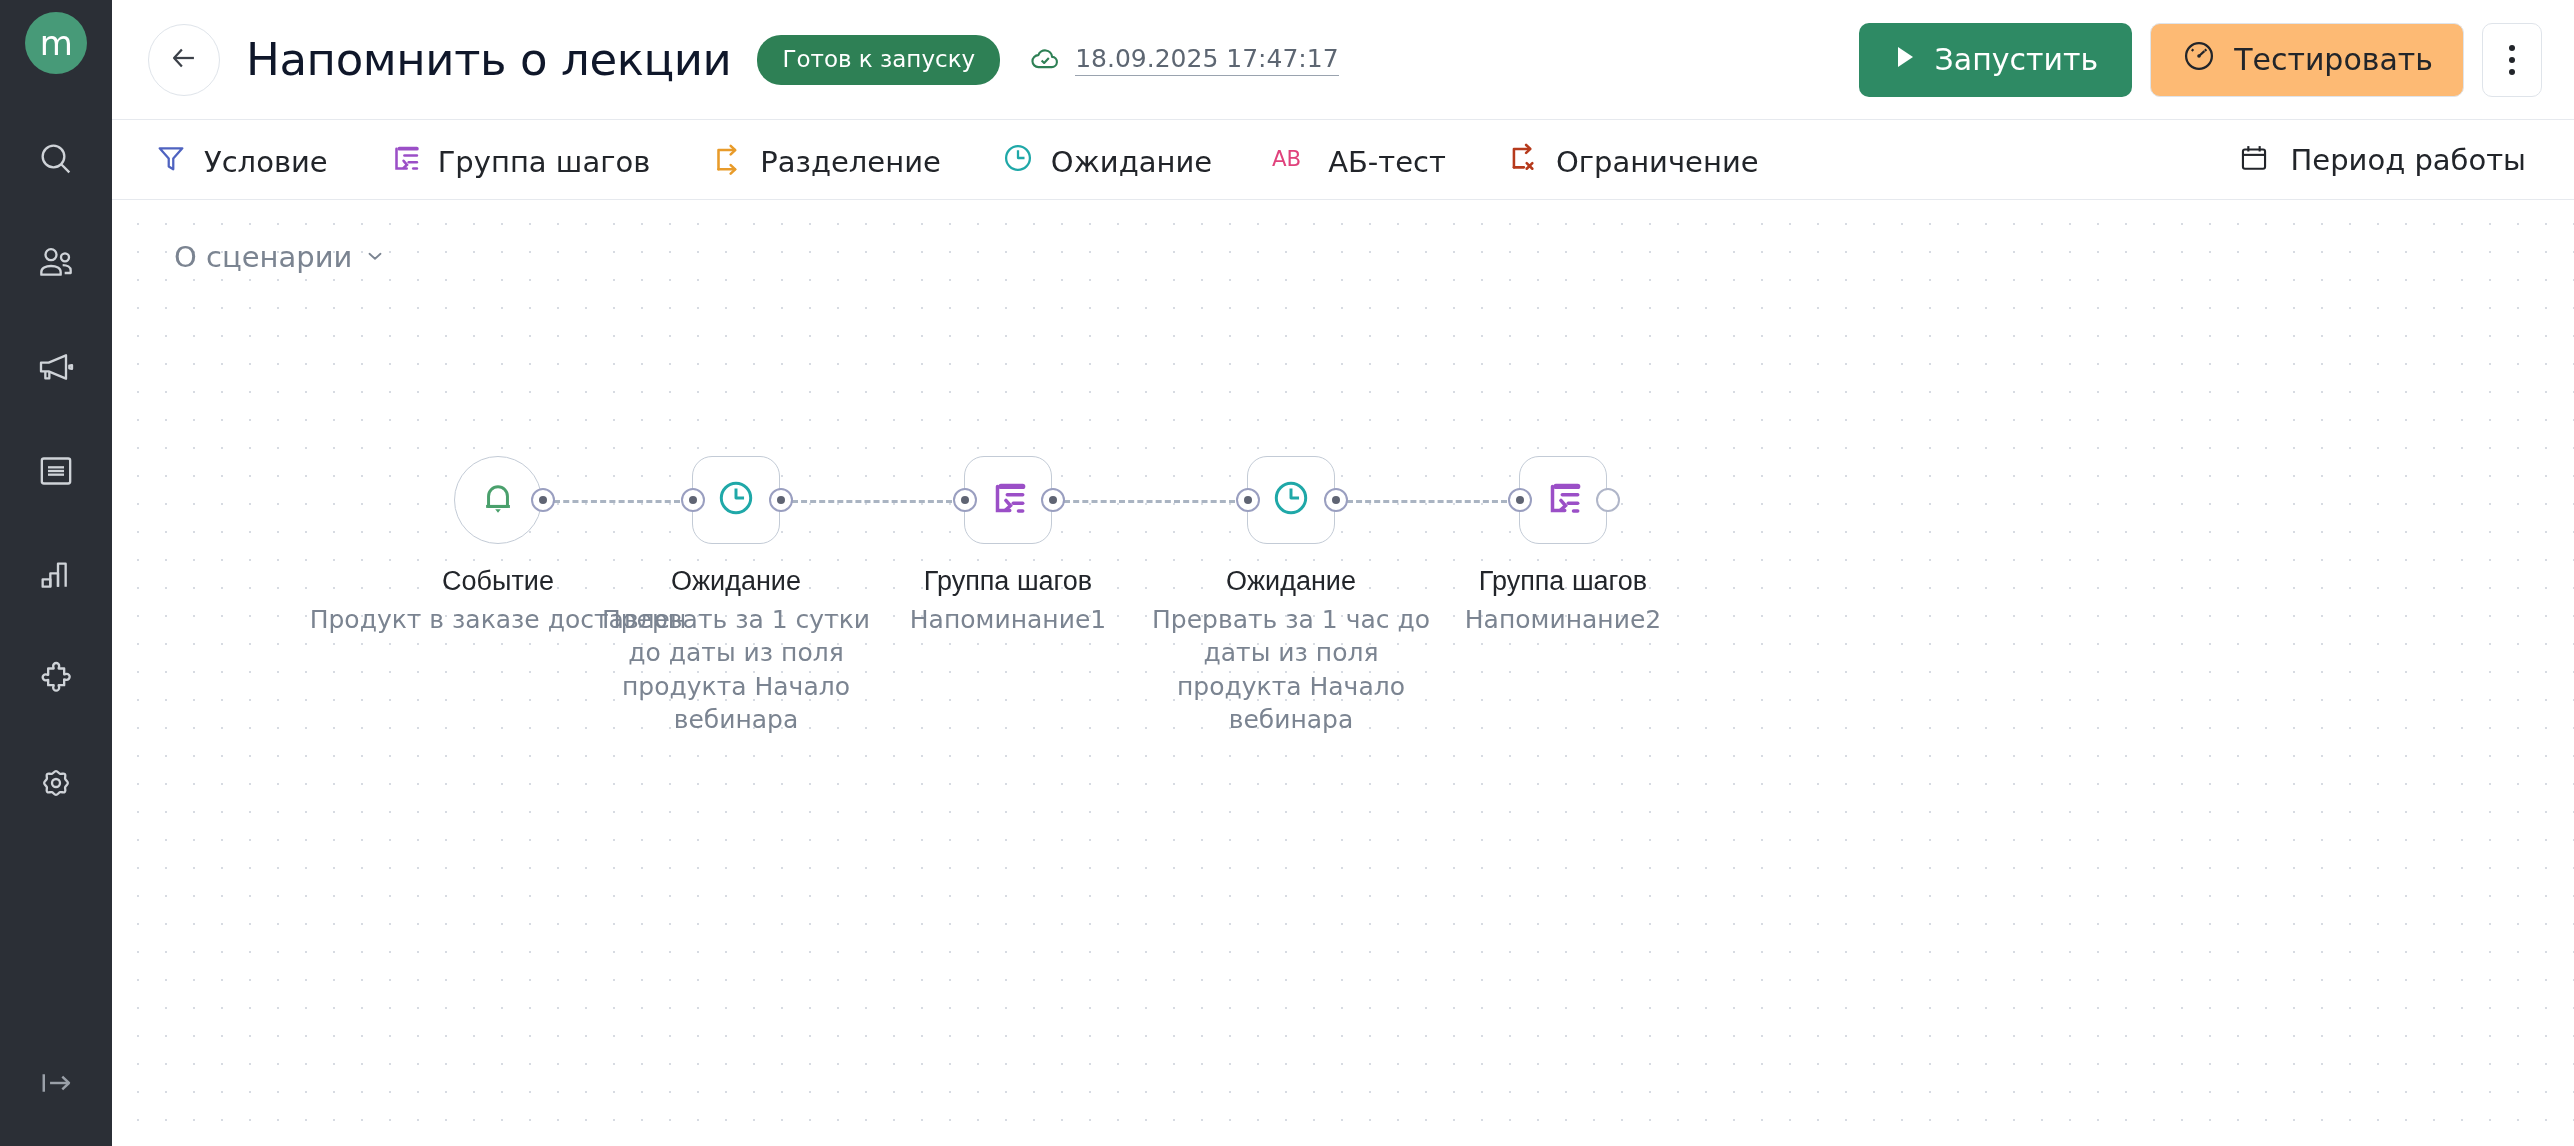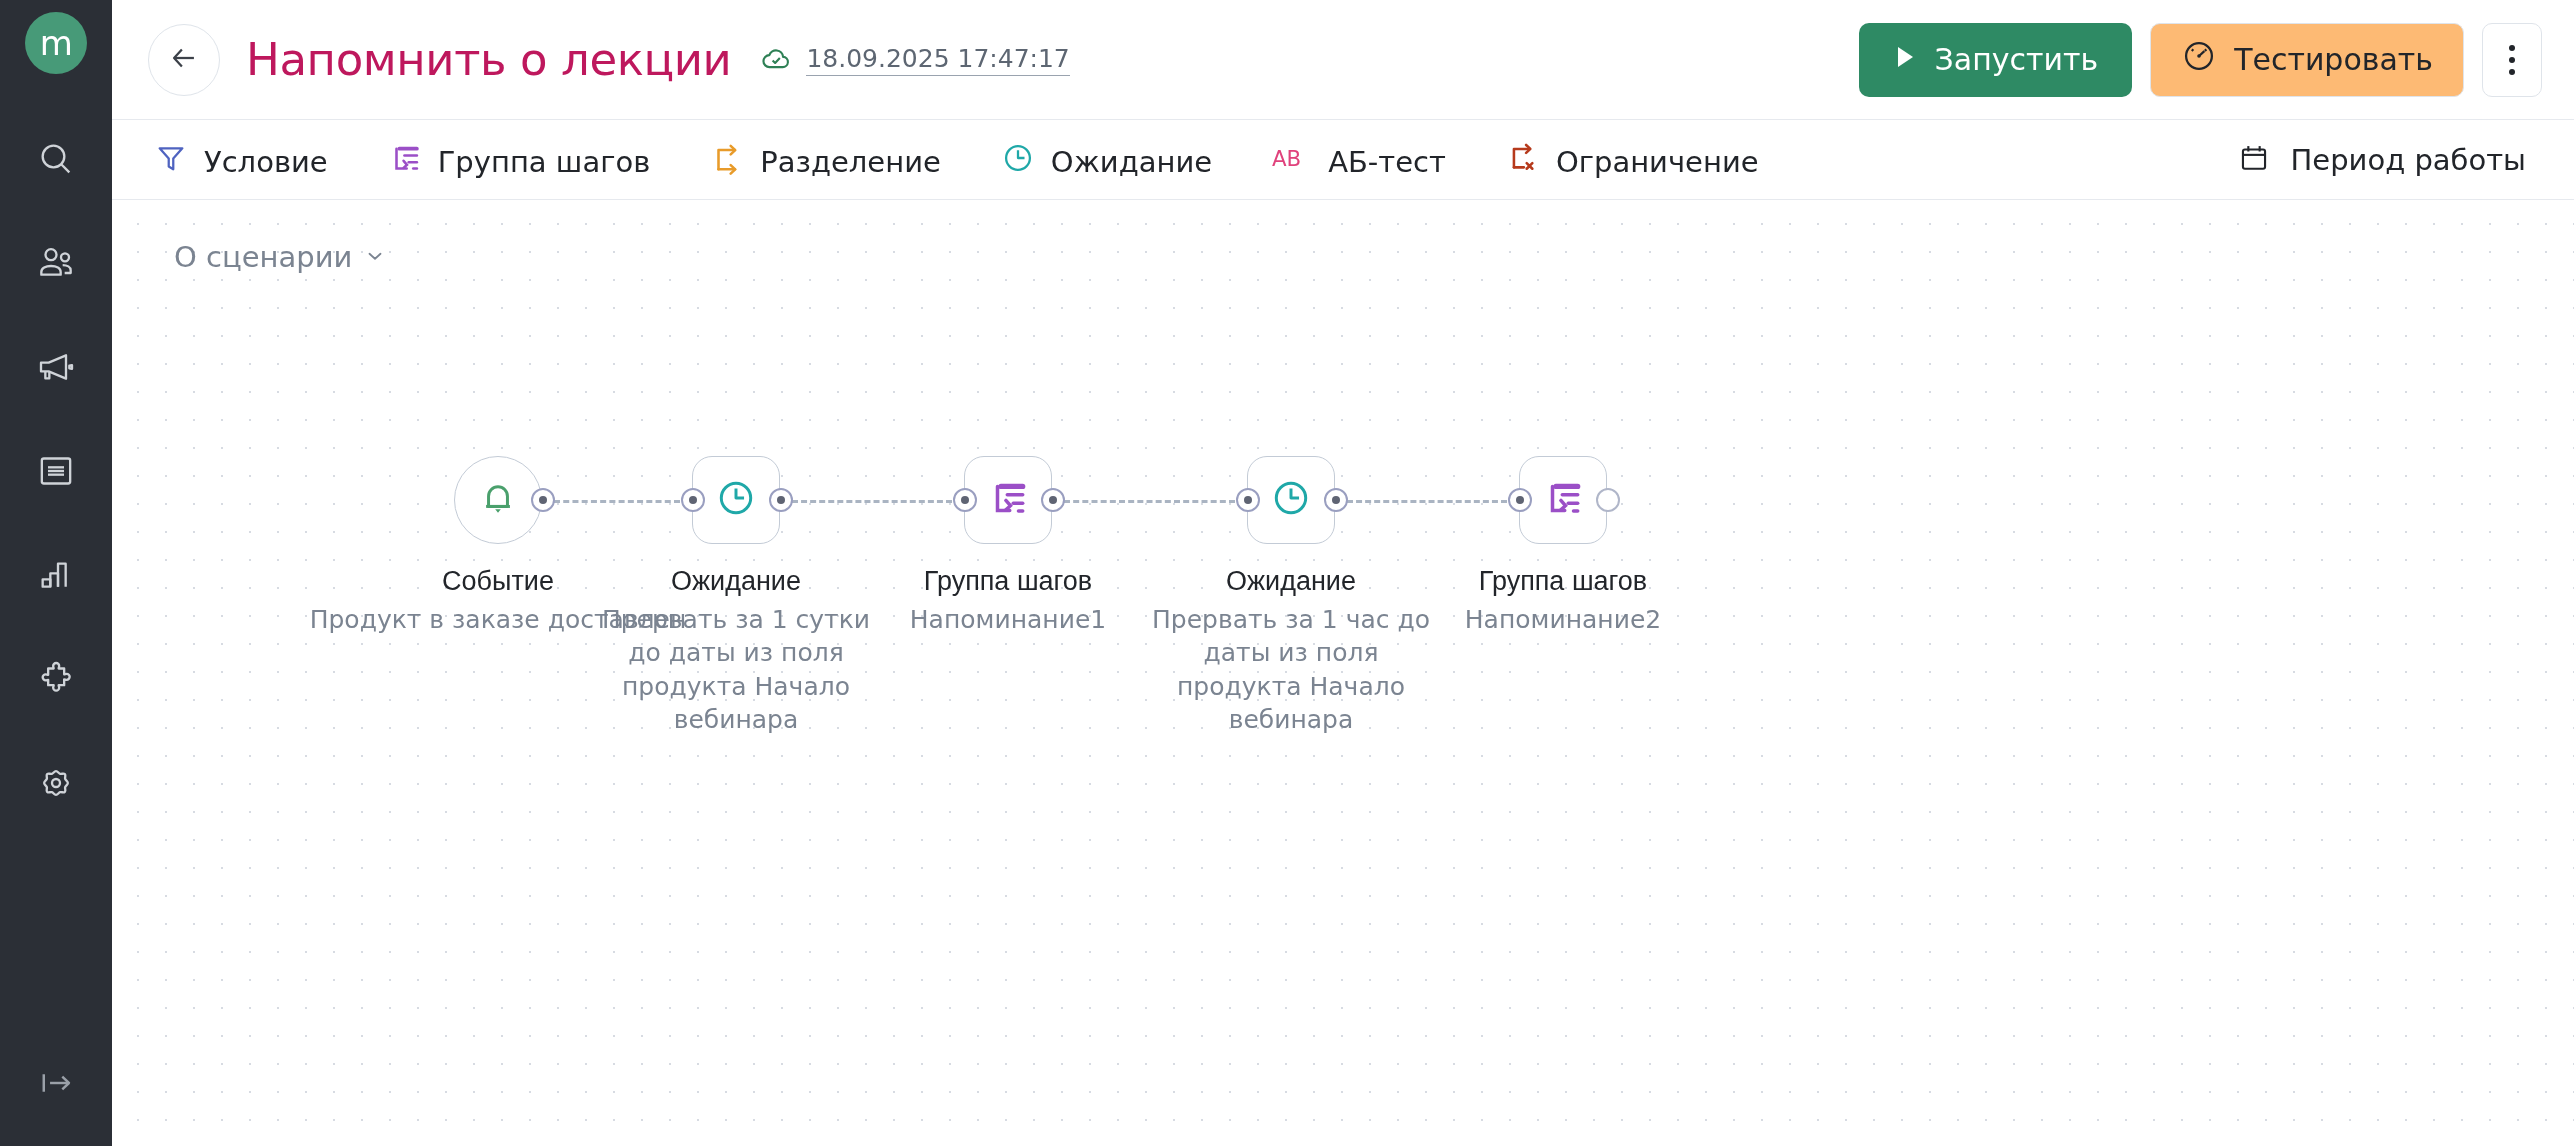--- a/index.html
+++ b/index.html
@@ -52,21 +52,21 @@
     padding: 0 32px 0 36px;
     background: #fff;
   }
   .back-btn {
     width: 72px; height: 72px; border-radius: 50%;
     border: 1px solid #dfe4ea; background: #fff;
     display: flex; align-items: center; justify-content: center;
     cursor: pointer; flex: 0 0 72px;
   }
   .page-title {
-    font-size: 45px; color: #be185d; margin-left: 26px;
+    font-size: 45px; color: #0f172a; margin-left: 26px;
     white-space: nowrap; font-weight: 400;
     font-family: "DejaVu Sans", sans-serif;
     letter-spacing: -0.4px;
   }
   .status-badge {
     margin-left: 26px; flex: 0 0 auto;
     background: #2e8055; color: #fff;
     border-radius: 24px;
     font-size: 23px; padding: 11px 25px 13px;
     white-space: nowrap;
@@ -279,20 +279,21 @@
         <span>
           <svg width="34" height="34" viewBox="0 0 24 24" fill="none" stroke="#3c4149" stroke-width="1.6" stroke-linejoin="round">
             <line x1="5" y1="12" x2="19" y2="12"></line>
             <path d="M10.5 6L5 12l5.5 6"></path>
           </svg>
         </span>
       </div>
 
       <div class="page-title">Напомнить о лекции</div>
 
+      <div class="status-badge">Готов к запуску</div>
 
       <div class="saved-wrap">
         <span>
           <svg width="34" height="34" viewBox="0 0 24 24" fill="none" stroke="#2e8055" stroke-width="1.5" stroke-linejoin="round">
             <path d="M7.4 18.4h9.2a3.6 3.6 0 00.4-7.2 5 5 0 00-9.7-1.2 3.7 3.7 0 00.1 8.4z"></path>
             <path d="M9.6 13.7l1.8 1.8 3.3-3.5"></path>
           </svg>
         </span>
         <span class="saved-time">18.09.2025 17:47:17</span>
       </div>

